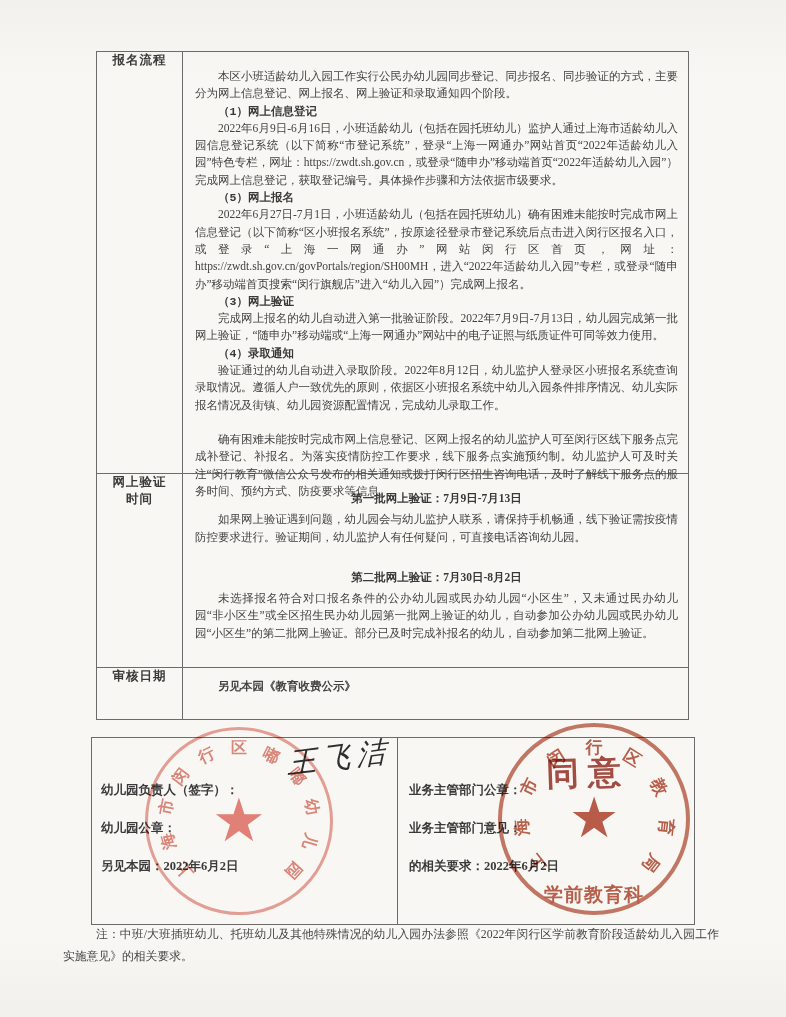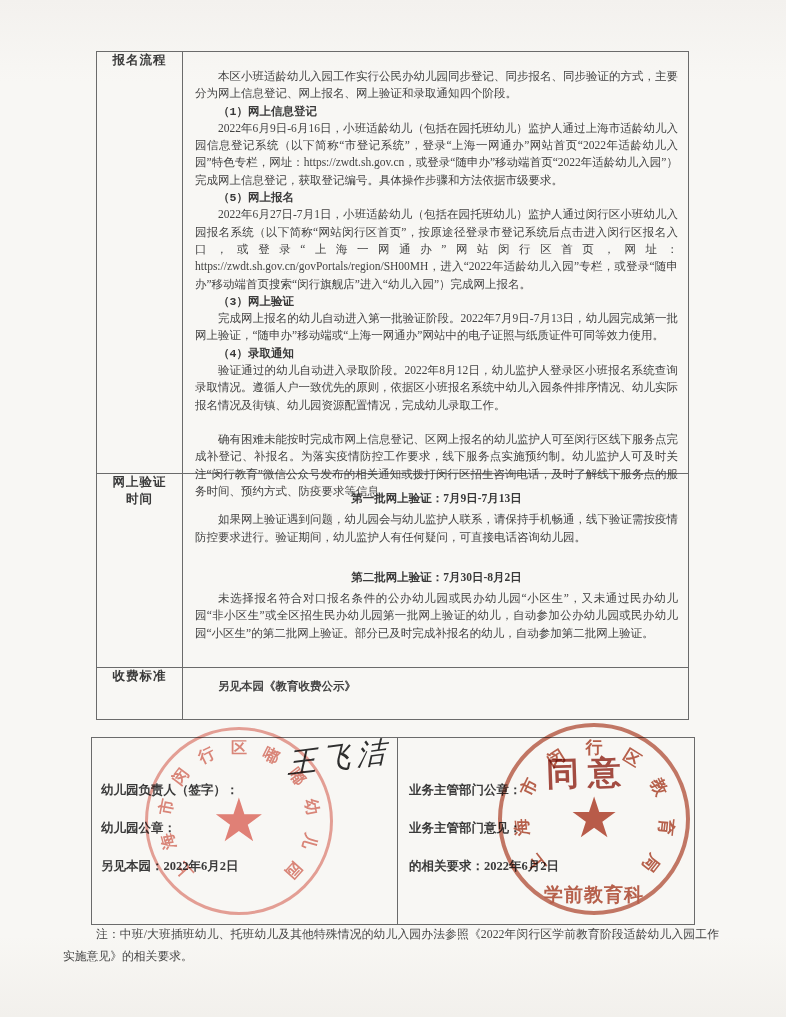--- a/index.html
+++ b/index.html
@@ -110,21 +110,21 @@
 
     <div class="trow row1">
       <div class="lblcell">
         <span>报名流程</span>
       </div>
       <div class="ccell">
         <p class="para">本区小班适龄幼儿入园工作实行公民办幼儿园同步登记、同步报名、同步验证的方式，主要分为网上信息登记、网上报名、网上验证和录取通知四个阶段。</p>
         <p class="step-h">（1）网上信息登记</p>
         <p class="para">2022年6月9日-6月16日，小班适龄幼儿（包括在园托班幼儿）监护人通过上海市适龄幼儿入园信息登记系统（以下简称“市登记系统”，登录“上海一网通办”网站首页“2022年适龄幼儿入园”特色专栏，网址：https://zwdt.sh.gov.cn，或登录“随申办”移动端首页“2022年适龄幼儿入园”）完成网上信息登记，获取登记编号。具体操作步骤和方法依据市级要求。</p>
         <p class="step-h">（5）网上报名</p>
-        <p class="para">2022年6月27日-7月1日，小班适龄幼儿（包括在园托班幼儿）监护人通过闵行区小班幼儿入园报名系统（以下简称“网站闵行区首页”，按原途径登录市登记系统后点击进入闵行区报名入口，或登录“上海一网通办”网站闵行区首页，网址：https://zwdt.sh.gov.cn/govPortals/region/SH00MH，进入“2022年适龄幼儿入园”专栏，或登录“随申办”移动端首页搜索“闵行旗舰店”进入“幼儿入园”）完成网上报名。</p>
+        <p class="para">2022年6月27日-7月1日，小班适龄幼儿（包括在园托班幼儿）确有困难未能按时完成市网上信息登记（以下简称“区小班报名系统”，按原途径登录市登记系统后点击进入闵行区报名入口，或登录“上海一网通办”网站闵行区首页，网址：https://zwdt.sh.gov.cn/govPortals/region/SH00MH，进入“2022年适龄幼儿入园”专栏，或登录“随申办”移动端首页搜索“闵行旗舰店”进入“幼儿入园”）完成网上报名。</p>
         <p class="step-h">（3）网上验证</p>
         <p class="para">完成网上报名的幼儿自动进入第一批验证阶段。2022年7月9日-7月13日，幼儿园完成第一批网上验证，“随申办”移动端或“上海一网通办”网站中的电子证照与纸质证件可同等效力使用。</p>
         <p class="step-h">（4）录取通知</p>
         <p class="para">验证通过的幼儿自动进入录取阶段。2022年8月12日，幼儿监护人登录区小班报名系统查询录取情况。遵循人户一致优先的原则，依据区小班报名系统中幼儿入园条件排序情况、幼儿实际报名情况及街镇、幼儿园资源配置情况，完成幼儿录取工作。</p>
         <div class="gap"></div>
         <p class="para">确有困难未能按时完成市网上信息登记、区网上报名的幼儿监护人可至闵行区线下服务点完成补登记、补报名。为落实疫情防控工作要求，线下服务点实施预约制。幼儿监护人可及时关注“闵行教育”微信公众号发布的相关通知或拨打闵行区招生咨询电话，及时了解线下服务点的服务时间、预约方式、防疫要求等信息。</p>
       </div>
     </div>
 
     <div class="trow row2">
@@ -136,21 +136,21 @@
         <p class="center-h">第一批网上验证：7月9日-7月13日</p>
         <p class="para">如果网上验证遇到问题，幼儿园会与幼儿监护人联系，请保持手机畅通，线下验证需按疫情防控要求进行。验证期间，幼儿监护人有任何疑问，可直接电话咨询幼儿园。</p>
         <div class="gap"></div>
         <p class="center-h">第二批网上验证：7月30日-8月2日</p>
         <p class="para">未选择报名符合对口报名条件的公办幼儿园或民办幼儿园“小区生”，又未通过民办幼儿园“非小区生”或全区招生民办幼儿园第一批网上验证的幼儿，自动参加公办幼儿园或民办幼儿园“小区生”的第二批网上验证。部分已及时完成补报名的幼儿，自动参加第二批网上验证。</p>
       </div>
     </div>
 
     <div class="trow row3">
       <div class="lblcell">
-        <span>收费标准</span>
+        <span>审核日期</span>
       </div>
       <div class="ccell">
         <p class="fee-line">另见本园《教育收费公示》</p>
       </div>
     </div>
 
   </div>
 
   <div class="sigtbl">
     <div class="sigcell sig-left">

